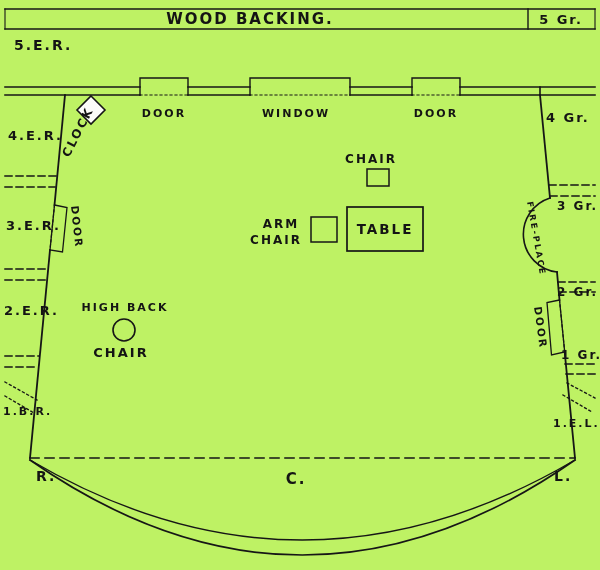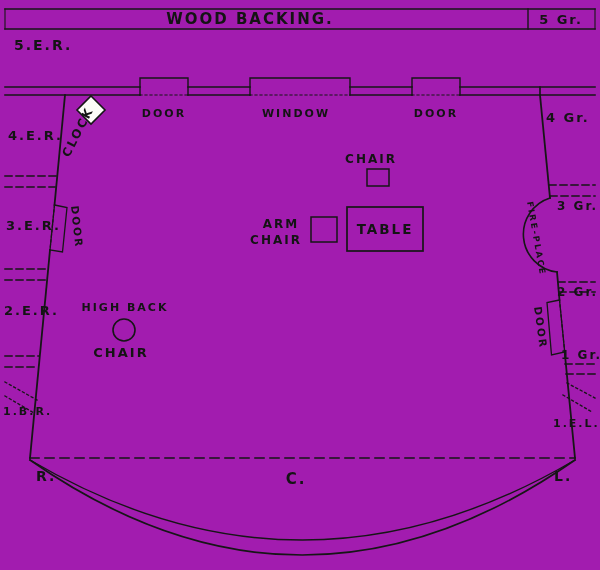--- a/index.html
+++ b/index.html
@@ -1,18 +1,18 @@
 <!DOCTYPE html>
 <html><head>
 <meta charset="utf-8">
 <style>
   html, body { margin: 0; padding: 0; background: #ffffff; }
   .stage-plan {
     width: 600px; height: 570px;
-    background: #a21caf;
+    background: #bef264;
     position: relative; overflow: hidden;
     font-family: "DejaVu Sans", "Liberation Sans", sans-serif;
   }
   svg { display: block; }
   .ink { stroke: #161616; fill: none; stroke-linecap: square; }
   .t {
     font-family: "DejaVu Sans", "Liberation Sans", sans-serif;
     font-weight: 700;
     fill: #141414;
     letter-spacing: 2px;

